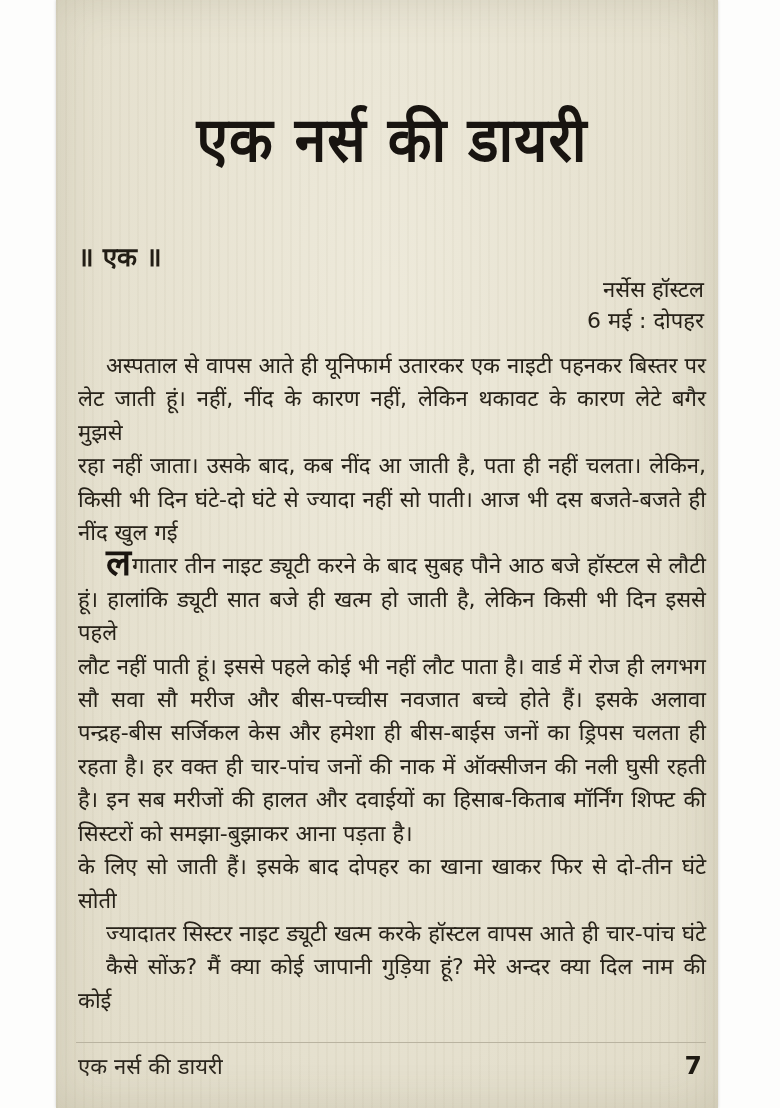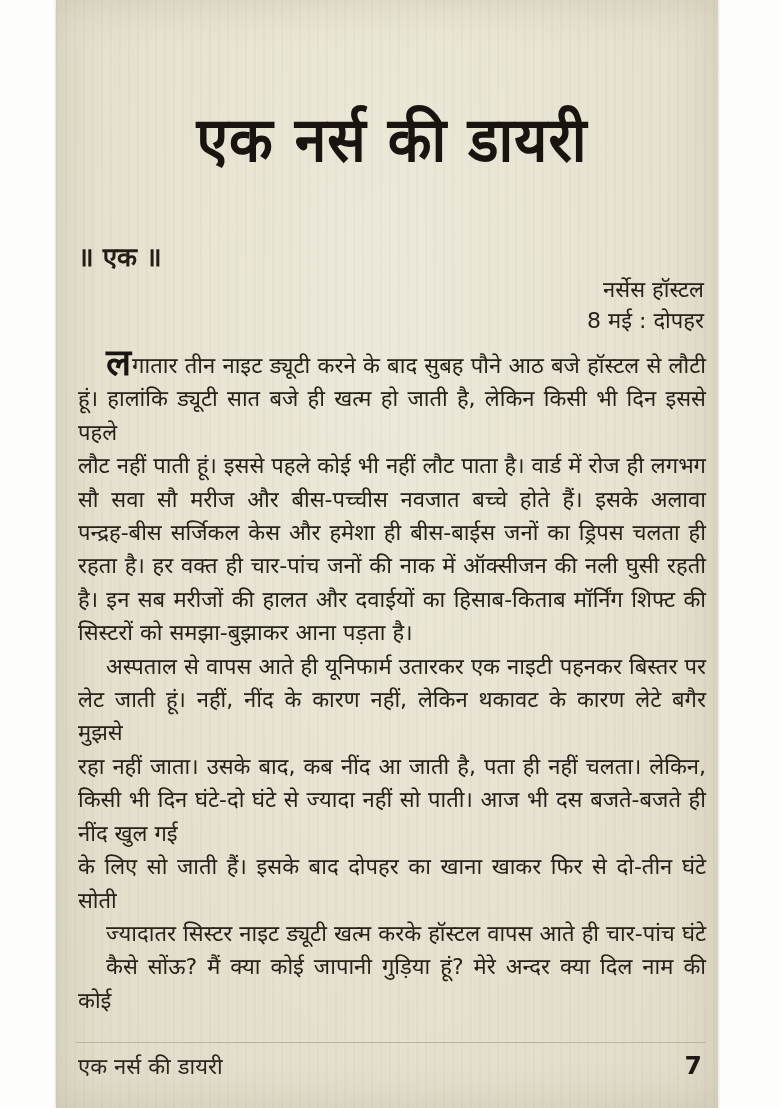--- a/index.html
+++ b/index.html
@@ -96,42 +96,42 @@
 <div class="scan-bed">
   <div class="page">
     <div class="content">
 
       <h1 class="book-title">एक नर्स की डायरी</h1>
 
       <div class="chapter-marker">॥ एक ॥</div>
 
       <div class="dateline">
         <div>नर्सेस हॉस्टल</div>
-        <div>8 मई : दोपहर</div>
+        <div>6 मई : दोपहर</div>
       </div>
 
       <div class="body-text">
+
+        <div>
+          <div class="jline indent">अस्पताल से वापस आते ही यूनिफार्म उतारकर एक नाइटी पहनकर बिस्तर पर</div>
+          <div class="jline">लेट जाती हूं। नहीं, नींद के कारण नहीं, लेकिन थकावट के कारण लेटे बगैर मुझसे</div>
+          <div class="jline">रहा नहीं जाता। उसके बाद, कब नींद आ जाती है, पता ही नहीं चलता। लेकिन,</div>
+          <div class="jline">किसी भी दिन घंटे-दो घंटे से ज्यादा नहीं सो पाती। आज भी दस बजते-बजते ही</div>
+          <div class="lline">नींद खुल गई</div>
+        </div>
 
         <div>
           <div class="jline indent"><span class="dropcap">ल</span><span>गातार तीन नाइट ड्यूटी करने के बाद सुबह पौने आठ बजे हॉस्टल से लौटी</span></div>
           <div class="jline">हूं। हालांकि ड्यूटी सात बजे ही खत्म हो जाती है, लेकिन किसी भी दिन इससे पहले</div>
           <div class="jline">लौट नहीं पाती हूं। इससे पहले कोई भी नहीं लौट पाता है। वार्ड में रोज ही लगभग</div>
           <div class="jline">सौ सवा सौ मरीज और बीस-पच्चीस नवजात बच्चे होते हैं। इसके अलावा</div>
           <div class="jline">पन्द्रह-बीस सर्जिकल केस और हमेशा ही बीस-बाईस जनों का ड्रिपस चलता ही</div>
           <div class="jline">रहता है। हर वक्त ही चार-पांच जनों की नाक में ऑक्सीजन की नली घुसी रहती</div>
           <div class="jline">है। इन सब मरीजों की हालत और दवाईयों का हिसाब-किताब मॉर्निंग शिफ्ट की</div>
           <div class="lline">सिस्टरों को समझा-बुझाकर आना पड़ता है।</div>
-        </div>
-
-        <div>
-          <div class="jline indent">अस्पताल से वापस आते ही यूनिफार्म उतारकर एक नाइटी पहनकर बिस्तर पर</div>
-          <div class="jline">लेट जाती हूं। नहीं, नींद के कारण नहीं, लेकिन थकावट के कारण लेटे बगैर मुझसे</div>
-          <div class="jline">रहा नहीं जाता। उसके बाद, कब नींद आ जाती है, पता ही नहीं चलता। लेकिन,</div>
-          <div class="jline">किसी भी दिन घंटे-दो घंटे से ज्यादा नहीं सो पाती। आज भी दस बजते-बजते ही</div>
-          <div class="lline">नींद खुल गई</div>
         </div>
 
         <div>
           <div class="jline">के लिए सो जाती हैं। इसके बाद दोपहर का खाना खाकर फिर से दो-तीन घंटे सोती</div>
           <div class="jline indent">ज्यादातर सिस्टर नाइट ड्यूटी खत्म करके हॉस्टल वापस आते ही चार-पांच घंटे</div>
         </div>
 
         <div>
           <div class="jline indent">कैसे सोंऊ? मैं क्या कोई जापानी गुड़िया हूं? मेरे अन्दर क्या दिल नाम की कोई</div>
 

